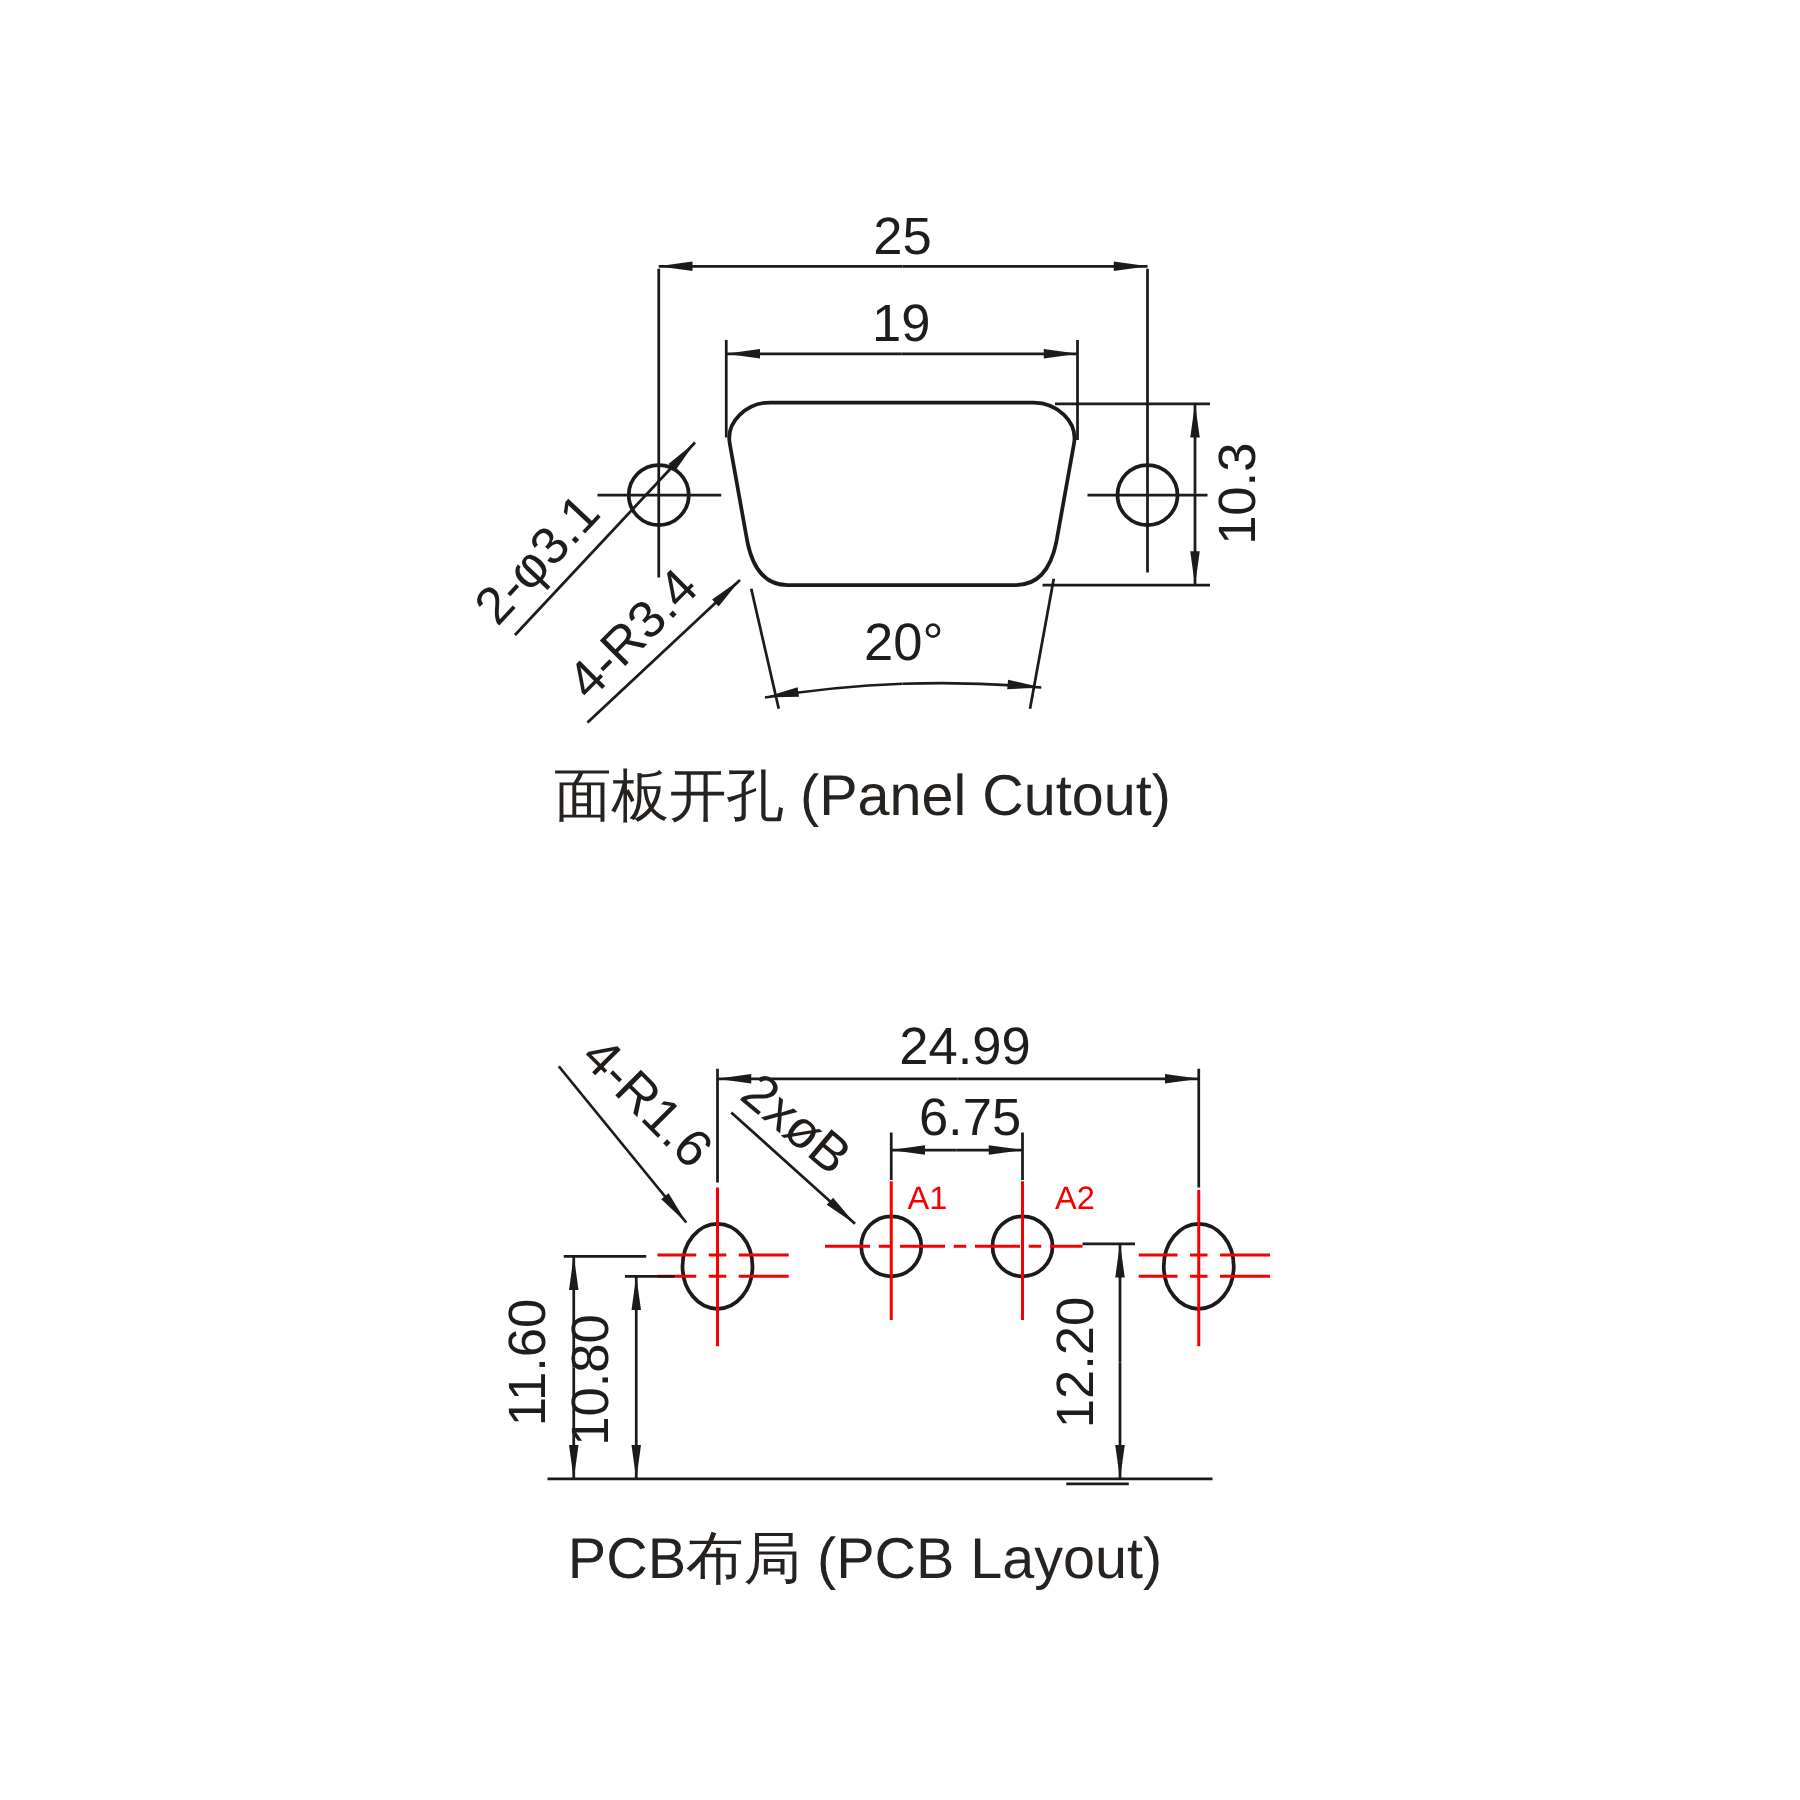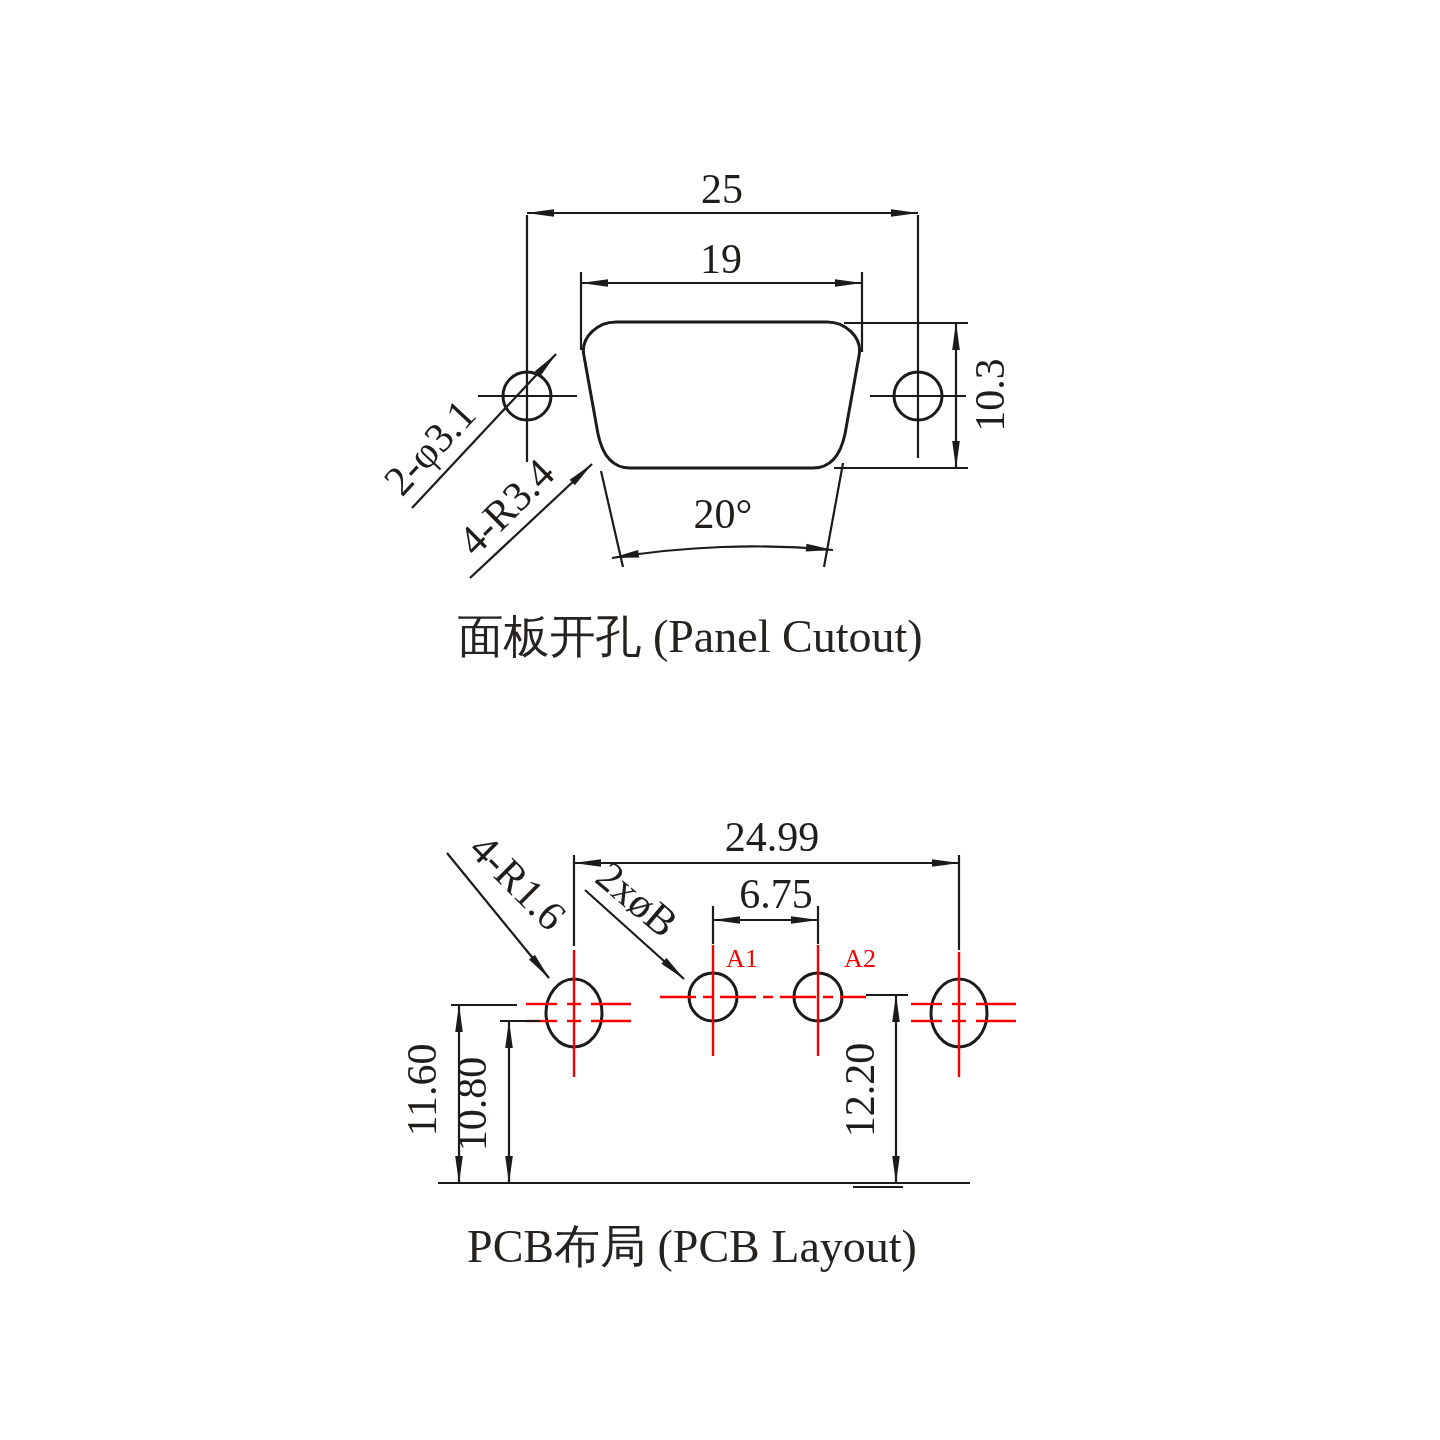--- a/index.html
+++ b/index.html
@@ -1,17 +1,17 @@
 <!DOCTYPE html>
 <html><head>
 <meta charset="utf-8">
 <style>
   html,body{margin:0;padding:0;background:#ffffff;}
   .page{position:relative;width:1440px;height:1440px;background:#ffffff;overflow:hidden;
-        font-family:Liberation Serif, serif;}
+        font-family:Liberation Sans, sans-serif;}
   svg{position:absolute;left:0;top:0;}
   .blk{stroke:#1b1b1b;stroke-width:2.2;fill:none;stroke-linecap:butt;}
   .shape{stroke:#1b1b1b;stroke-width:3;fill:none;stroke-linejoin:round;}
   .red{stroke:#f40000;stroke-width:2.4;fill:none;stroke-linecap:butt;}
   .dimtxt{fill:#1f1c1a;font-size:42px;}
   .lbltxt{fill:#1f1c1a;font-size:42px;}
   .redtxt{font-size:26px;}
   .cap{fill:#262220;font-size:46px;font-weight:500;letter-spacing:0px;}
   text{user-select:none;}
 </style>

